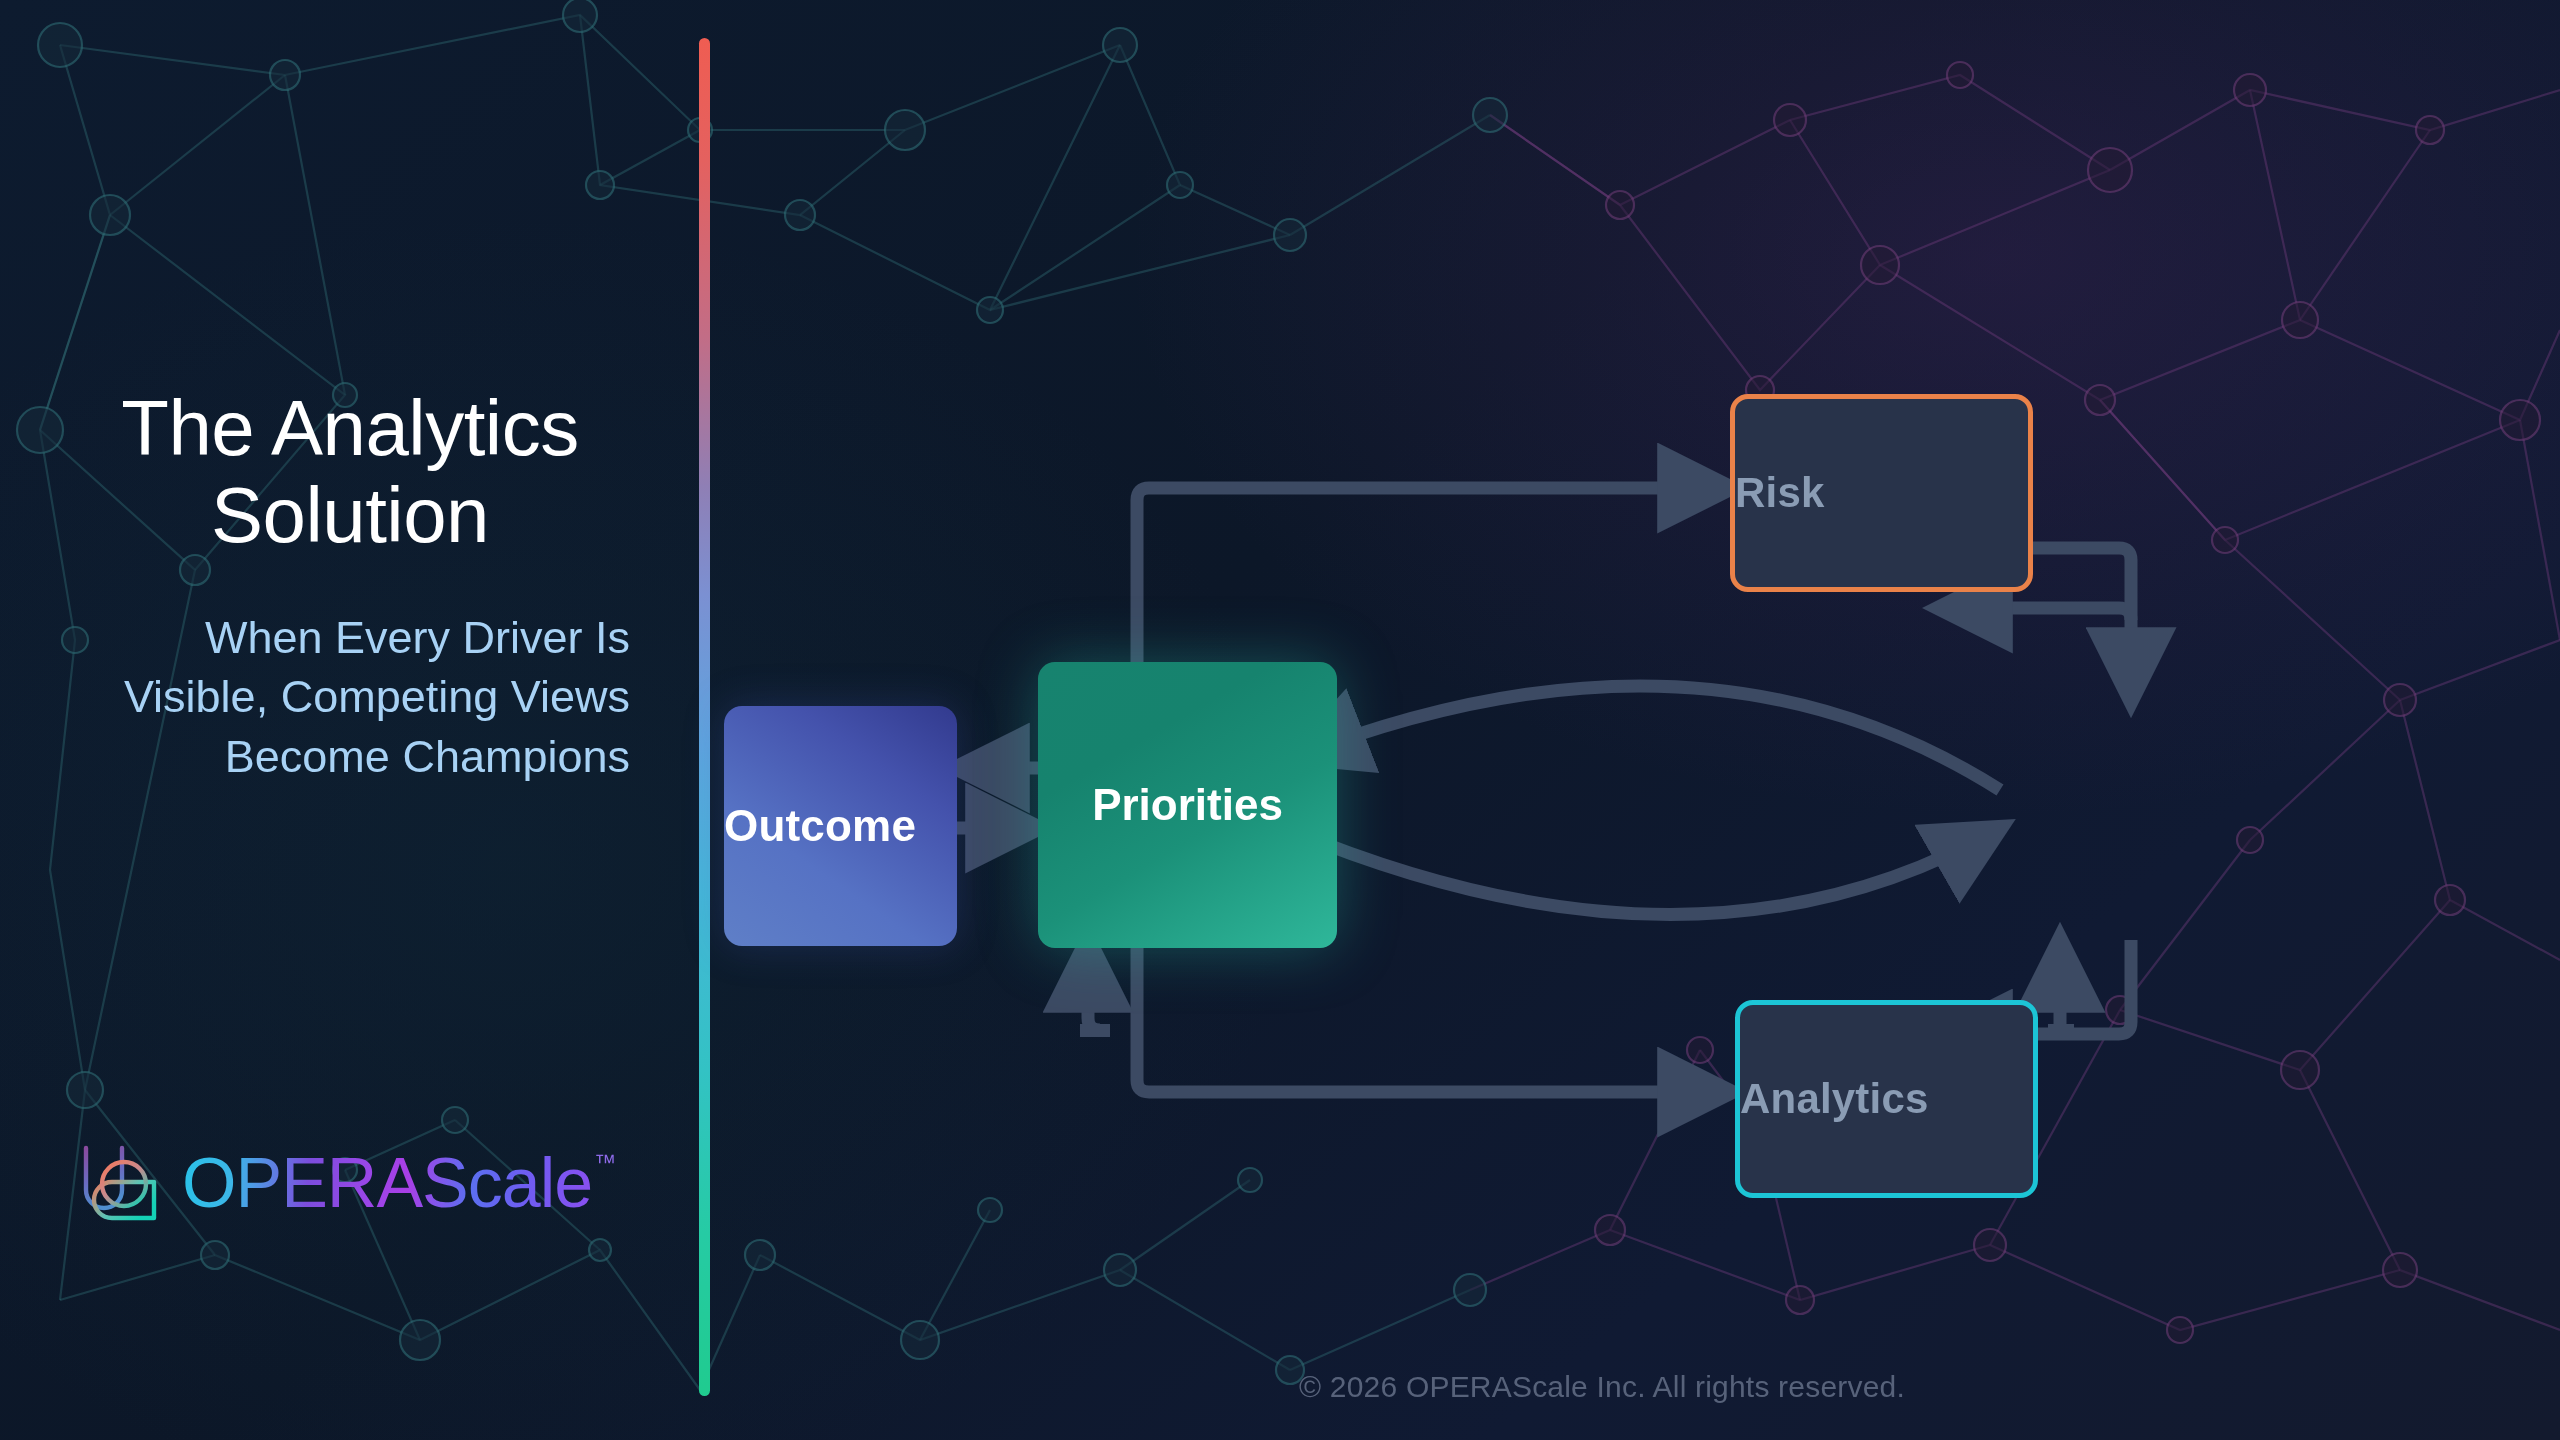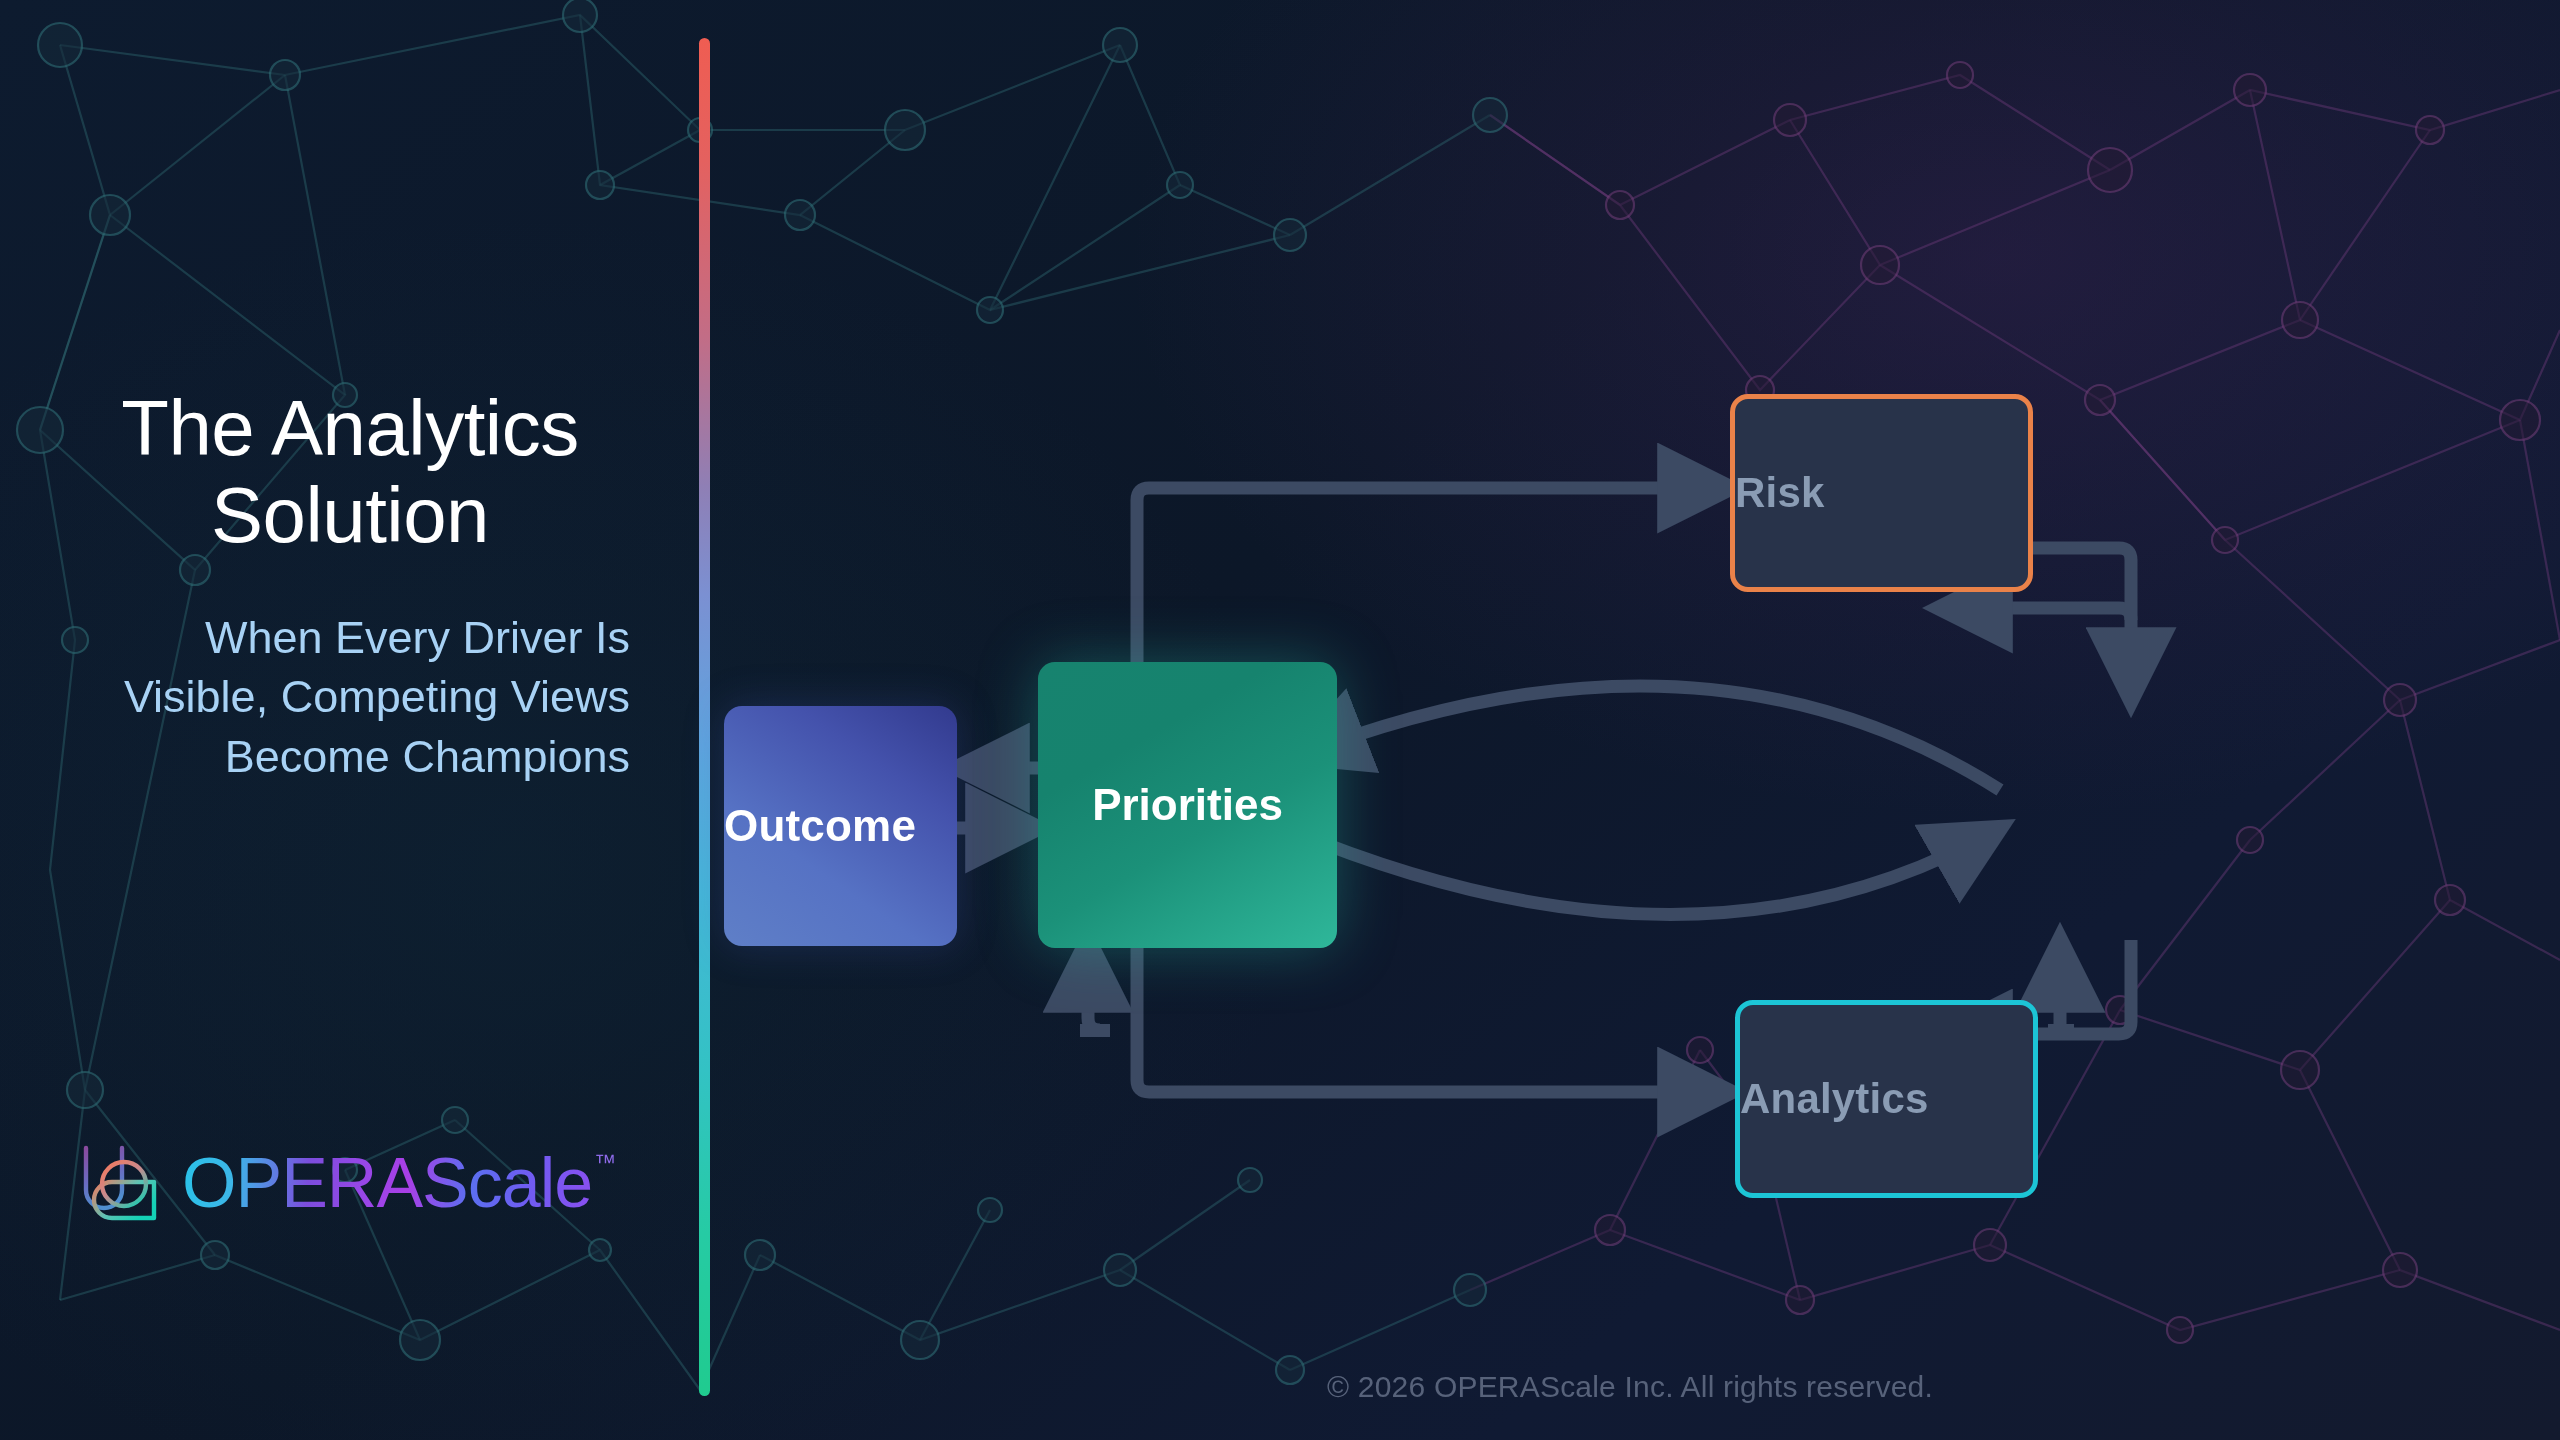--- a/index.html
+++ b/index.html
@@ -141,21 +141,21 @@
     background: linear-gradient(150deg, #17836f 0%, #16836e 30%, #1b9179 58%, #2fb79a 100%);
     color: #ffffff;
     font-size: 44px;
     font-weight: bold;
     display: flex; align-items: center; justify-content: center;
     box-sizing: border-box;
   }
 
   .footer {
     position: absolute;
-    left: 700px; top: 1370px;
+    left: 672px; top: 1370px;
     width: 1860px;
     text-align: center;
     color: #57627a;
     font-size: 30px;
     font-weight: 400;
     letter-spacing: 0.2px;
   }
 </style>
 </head>
 <body>

